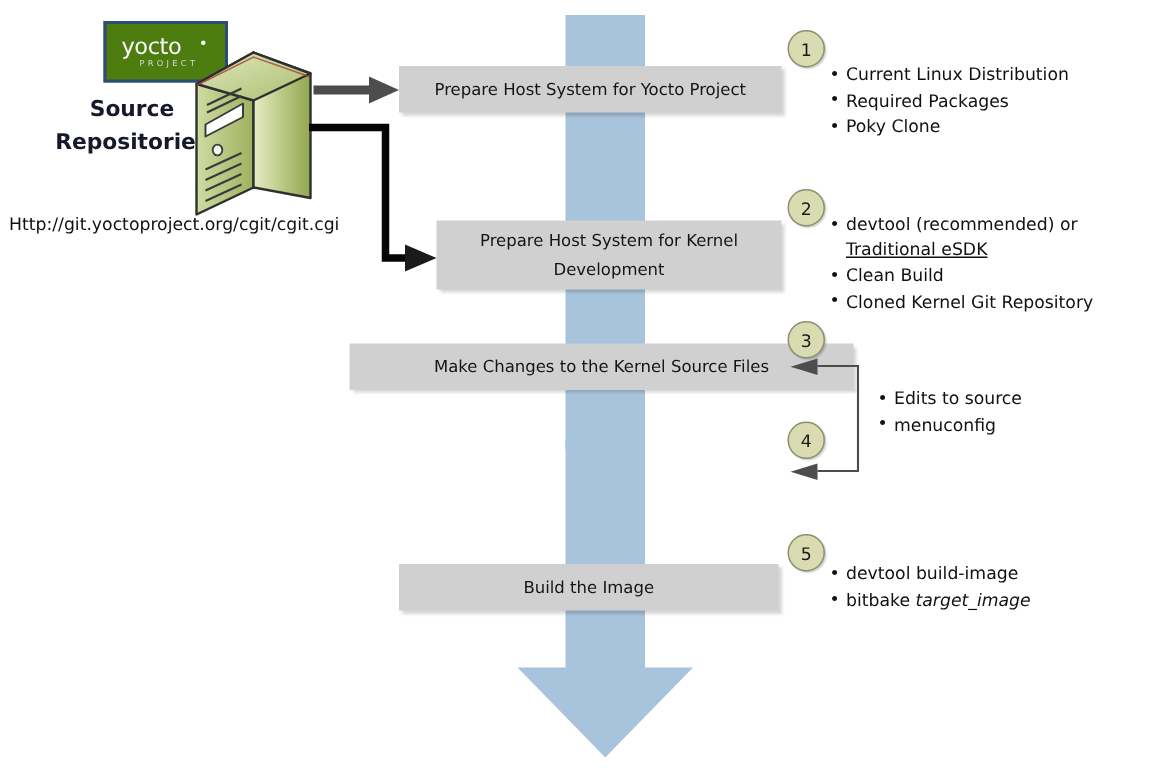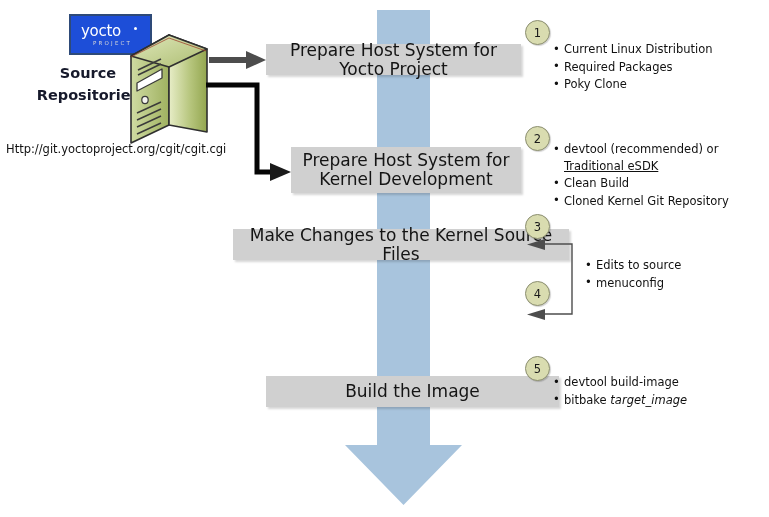--- a/index.html
+++ b/index.html
@@ -32,21 +32,21 @@
     z-index: 0;
   }
 
   
   .yocto-logo {
     position: absolute;
     left: 69px;
     top: 14px;
     width: 83px;
     height: 41px;
-    background: #1d4ed8;
+    background: #4d7c0f;
     border: 2px solid #2e4a78;
     box-sizing: border-box;
     z-index: 3;
   }
   .yocto-logo .yl-main {
     position: absolute;
     left: 10px;
     top: 6px;
     font-family: "DejaVu Sans", sans-serif;
     font-size: 15px;
@@ -109,30 +109,30 @@
   
   .pbox {
     position: absolute;
     background: #d0d0d0;
     border: none;
     box-shadow: 2px 2px 2px rgba(0,0,0,0.16);
     display: flex;
     align-items: center;
     justify-content: center;
     text-align: center;
-    font-size: 17px;
+    font-size: 11px;
     color: #141414;
     line-height: 19px;
     z-index: 2;
   }
   #box1 { left: 266px; top: 44px;  width: 255px; height: 31px; }
   #box2 { left: 291px; top: 147px; width: 230px; height: 46px; }
   #box3 { left: 233px; top: 229px; width: 336px; height: 31px; }
   #box4 { left: 266px; top: 298px; width: 255px; height: 31px; }
-  #box5 { left: 266px; top: 376px; width: 293px; height: 31px; }
+  #box5 { left: 266px; top: 376px; width: 253px; height: 31px; }
 
   
   .connectors {
     position: absolute;
     left: 0; top: 0;
     width: 769px; height: 517px;
     z-index: 4;
     pointer-events: none;
   }
 

